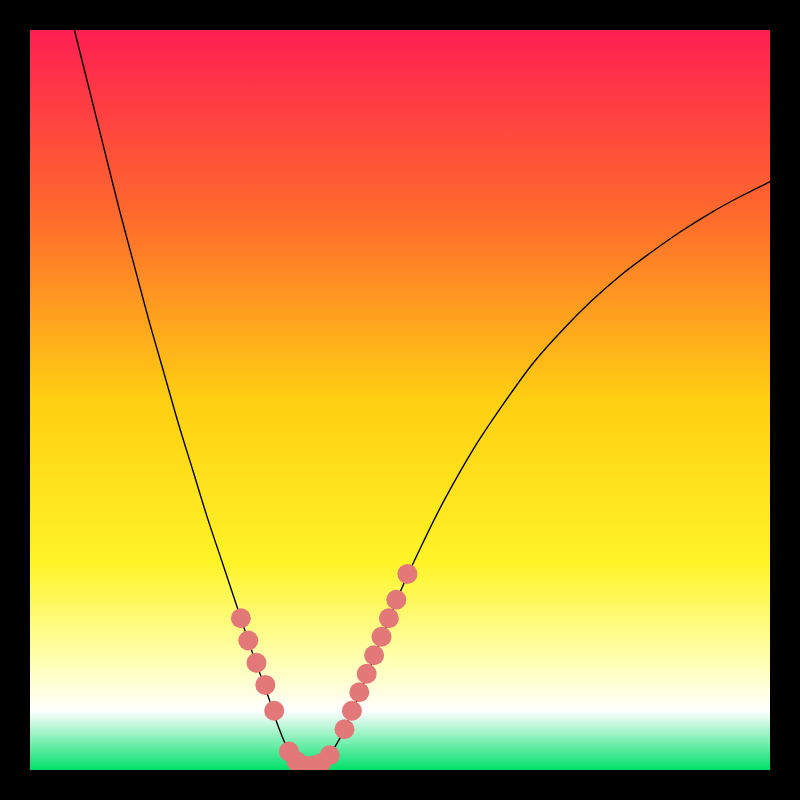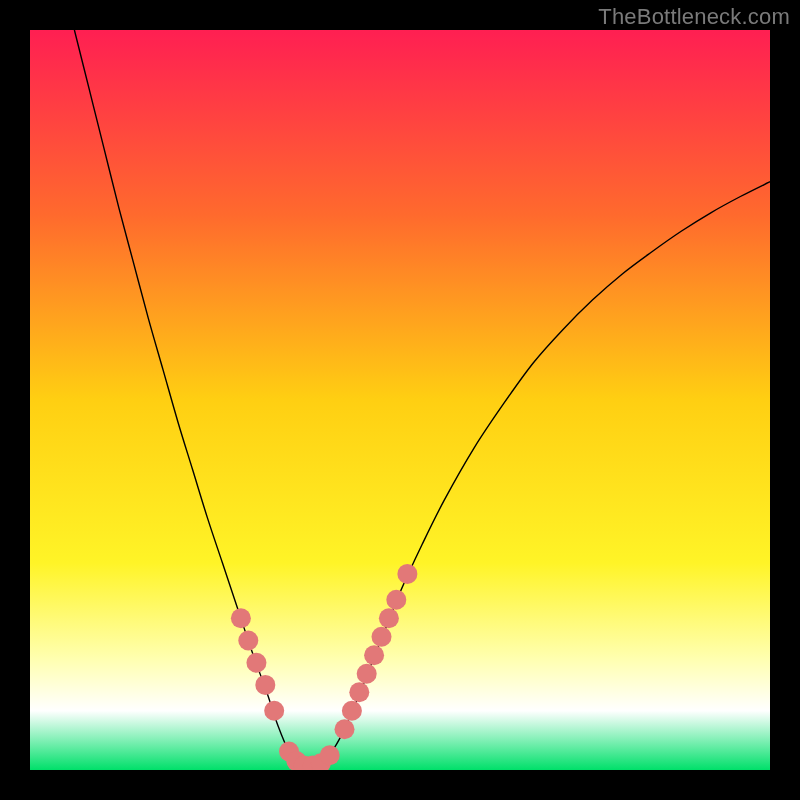--- a/index.html
+++ b/index.html
@@ -35,21 +35,20 @@
     top: 30px;
     width: 740px;
     height: 740px;
     display: block;
   }
 </style>
 </head>
 <body>
 
 <div class="frame">
-  <div class="watermark">TheBottleneck.com</div>
   <svg class="plot" viewBox="0 0 740 740">
     <defs>
       <linearGradient id="bg-grad" x1="0" y1="0" x2="0" y2="1">
           <stop offset="0%" stop-color="#ff1f52"></stop>
           <stop offset="25%" stop-color="#ff6a2d"></stop>
           <stop offset="50%" stop-color="#ffcf12"></stop>
           <stop offset="72%" stop-color="#fff427"></stop>
           <stop offset="85%" stop-color="#ffffb0"></stop>
           <stop offset="92%" stop-color="#ffffff"></stop>
           <stop offset="100%" stop-color="#00e06a"></stop>

